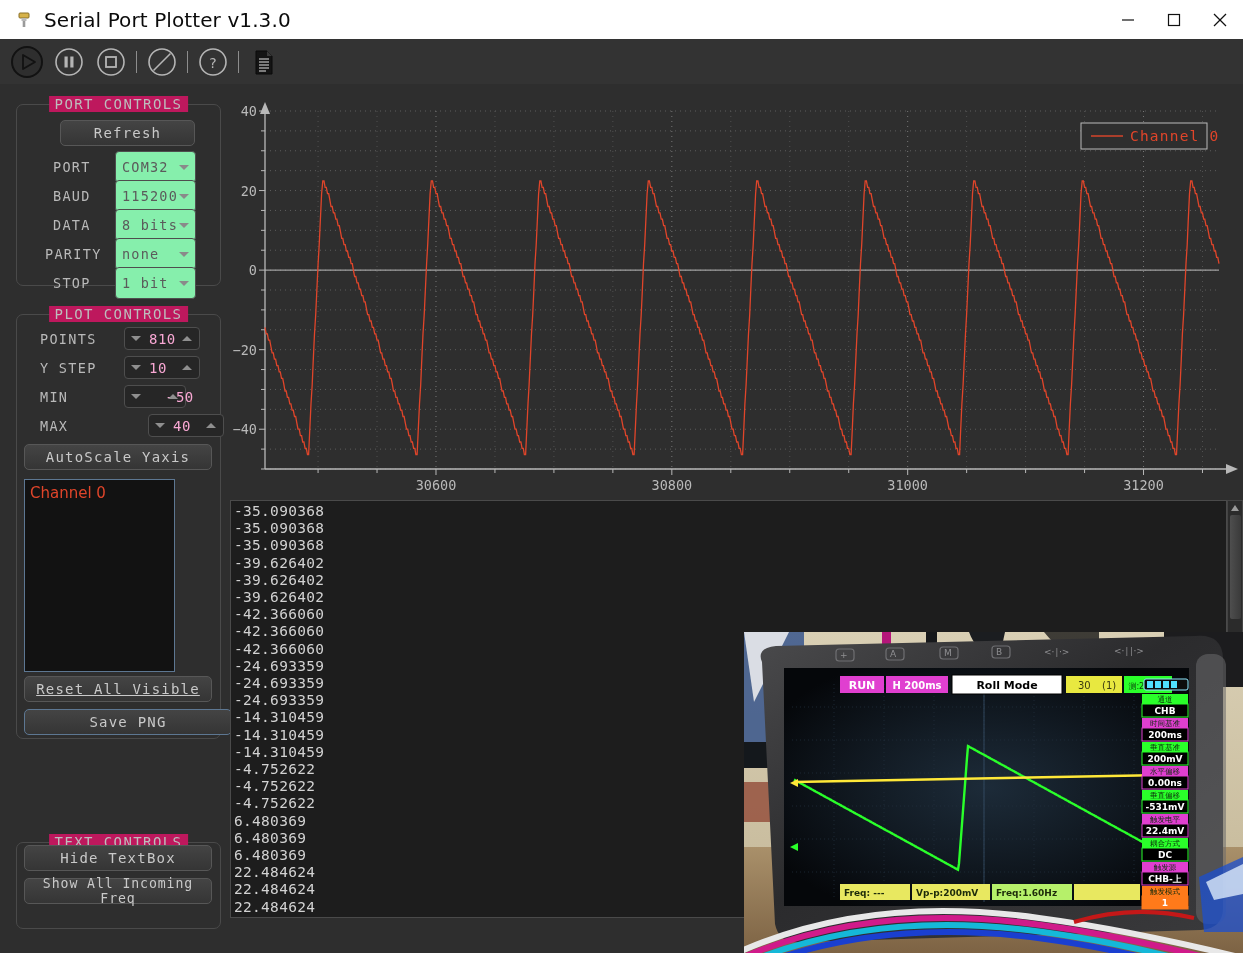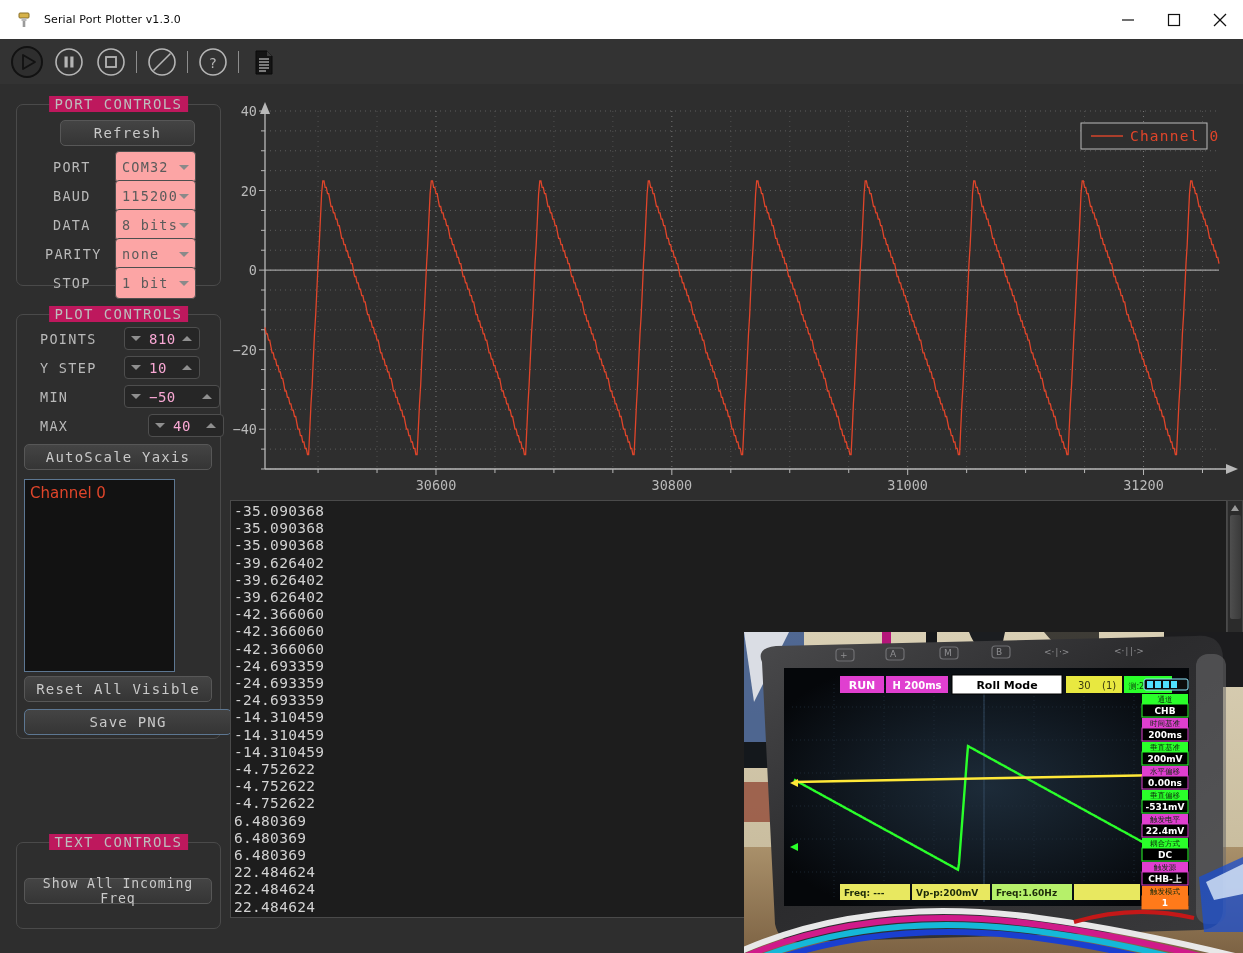--- a/index.html
+++ b/index.html
@@ -4,21 +4,21 @@
 <style>
   * { box-sizing: border-box; margin:0; padding:0; }
   html,body { width:1243px; height:953px; overflow:hidden; background:#2e2e2e;
     font-family:"DejaVu Sans Mono", monospace; }
 
   
   #titlebar { position:absolute; left:0; top:0; width:1243px; height:39px;
     background:#ffffff; display:flex; align-items:center; }
   #title-icon { width:20px; height:20px; margin-left:14px; margin-right:10px;
     position:relative; flex:none; }
-  #title-text { font-family:"DejaVu Sans", sans-serif; font-size:11px; color:#0b0b0b;
+  #title-text { font-family:"DejaVu Sans", sans-serif; font-size:20px; color:#0b0b0b;
     letter-spacing:.1px; }
   #winbtns { margin-left:auto; display:flex; height:39px; }
   .winbtn { width:46px; height:39px; display:flex; align-items:center; justify-content:center; }
   .winbtn svg { display:block; }
 
   
   #toolbar { position:absolute; left:0; top:39px; width:1243px; height:45px;
     background:#333333; display:flex; align-items:center; }
   .tbtn { width:42px; height:42px; display:flex; align-items:center; justify-content:center; }
   .tsep { width:1px; height:22px; background:#8d8d8d; margin:0 4px; }
@@ -38,21 +38,21 @@
 
   .btn { background:linear-gradient(to bottom,#444444,#353535); border:1px solid #575757;
     border-radius:5px; color:#c9c9c9; font-size:14px; letter-spacing:1.2px;
     text-align:center; display:flex; align-items:center; justify-content:center;
     font-family:"DejaVu Sans Mono", monospace; }
   .btn.hl { border-color:#5d7792; }
 
   .row { position:absolute; display:flex; align-items:center; }
   .rowlabel { font-size:13.5px; color:#b9b9b9; letter-spacing:1.3px; }
 
-  .combo { background:#fca5a5; border:1px solid #4e4e4e; border-radius:4px;
+  .combo { background:#86efac; border:1px solid #4e4e4e; border-radius:4px;
     height:32px; display:flex; align-items:center; position:relative; }
   .combo .cval { font-size:13.5px; color:#5b5b5b; letter-spacing:1.2px; padding-left:6px; }
   .combo .carrow { position:absolute; right:6px; top:50%; margin-top:-2px;
     width:0;height:0;border-left:5px solid transparent;border-right:5px solid transparent;
     border-top:5px solid #8a8a8a; }
 
   .spin { background:#262626; border:1px solid #4e4e4e; border-radius:4px; height:23px;
     display:flex; align-items:center; position:relative; }
   .spin .sdown { width:0;height:0;border-left:5px solid transparent;border-right:5px solid transparent;
     border-top:5px solid #8f8f8f; margin-left:6px; }
@@ -234,47 +234,48 @@
   <div class="row" style="left:32px; top:272px;">
     <span class="rowlabel" style="width:84px;">Y STEP</span>
     <span class="spin" style="width:76px;">
       <span class="sdown"></span>
       <span class="sval">10</span>
       <span class="sup"></span>
     </span>
   </div>
   <div class="row" style="left:32px; top:301px;">
     <span class="rowlabel" style="width:84px;">MIN</span>
-    <span class="spin" style="width:96px;">
+    <span class="spin" style="width:62px;gap:18px;">
       <span class="sdown"></span>
       <span class="sval">−50</span>
       <span class="sup"></span>
     </span>
   </div>
   <div class="row" style="left:32px; top:330px;gap:24px;">
     <span class="rowlabel" style="width:84px;">MAX</span>
     <span class="spin" style="width:76px;">
       <span class="sdown"></span>
       <span class="sval">40</span>
       <span class="sup"></span>
     </span>
   </div>
 
   <div class="btn" style="position:absolute; left:16px; top:360px; width:188px; height:26px;">AutoScale Yaxis</div>
 
   <div id="chanlist" style="left:16px; top:395px; width:151px; height:193px;">
     <div class="citem">Channel 0</div>
   </div>
 
-  <div class="btn" style="position:absolute; left:16px; top:592px; width:188px; height:26px;">Reset All Visible</div>
+  <div class="btn" style="position:absolute; left:16px; top:592px; width:188px; height:26px;text-decoration:underline;">Reset All Visible</div>
   <div class="btn hl" style="position:absolute; left:16px; top:625px; width:208px; height:26px;">Save PNG</div>
 
   <div class="group" style="left:8px; top:758px; width:205px; height:87px;">
     <span class="grouptitle">TEXT CONTROLS</span>
   </div>
+  <div class="btn" style="position:absolute; left:16px; top:761px; width:188px; height:26px;">Hide TextBox</div>
   <div class="btn" style="position:absolute; left:16px; top:794px; width:188px; height:26px; font-size:13.2px; letter-spacing:.9px;">Show All Incoming Freq</div>
 </div>
 
 <div id="plot">
   <svg id="plotsvg" width="1013" height="408" viewBox="0 0 1013 408">
     <rect x="0" y="0" width="1013" height="408" fill="#2e2e2e"></rect>
     <g id="grid-g">
         <line x1="35" x2="989" y1="379" y2="379" stroke="#6a6a6a" stroke-width="0.8" stroke-dasharray="1 4"></line>
         <line x1="35" x2="989" y1="359.1111111111111" y2="359.1111111111111" stroke="#6a6a6a" stroke-width="0.8" stroke-dasharray="1 4"></line>
         <line x1="35" x2="989" y1="339.22222222222223" y2="339.22222222222223" stroke="#6a6a6a" stroke-width="0.8" stroke-dasharray="1 4"></line>

